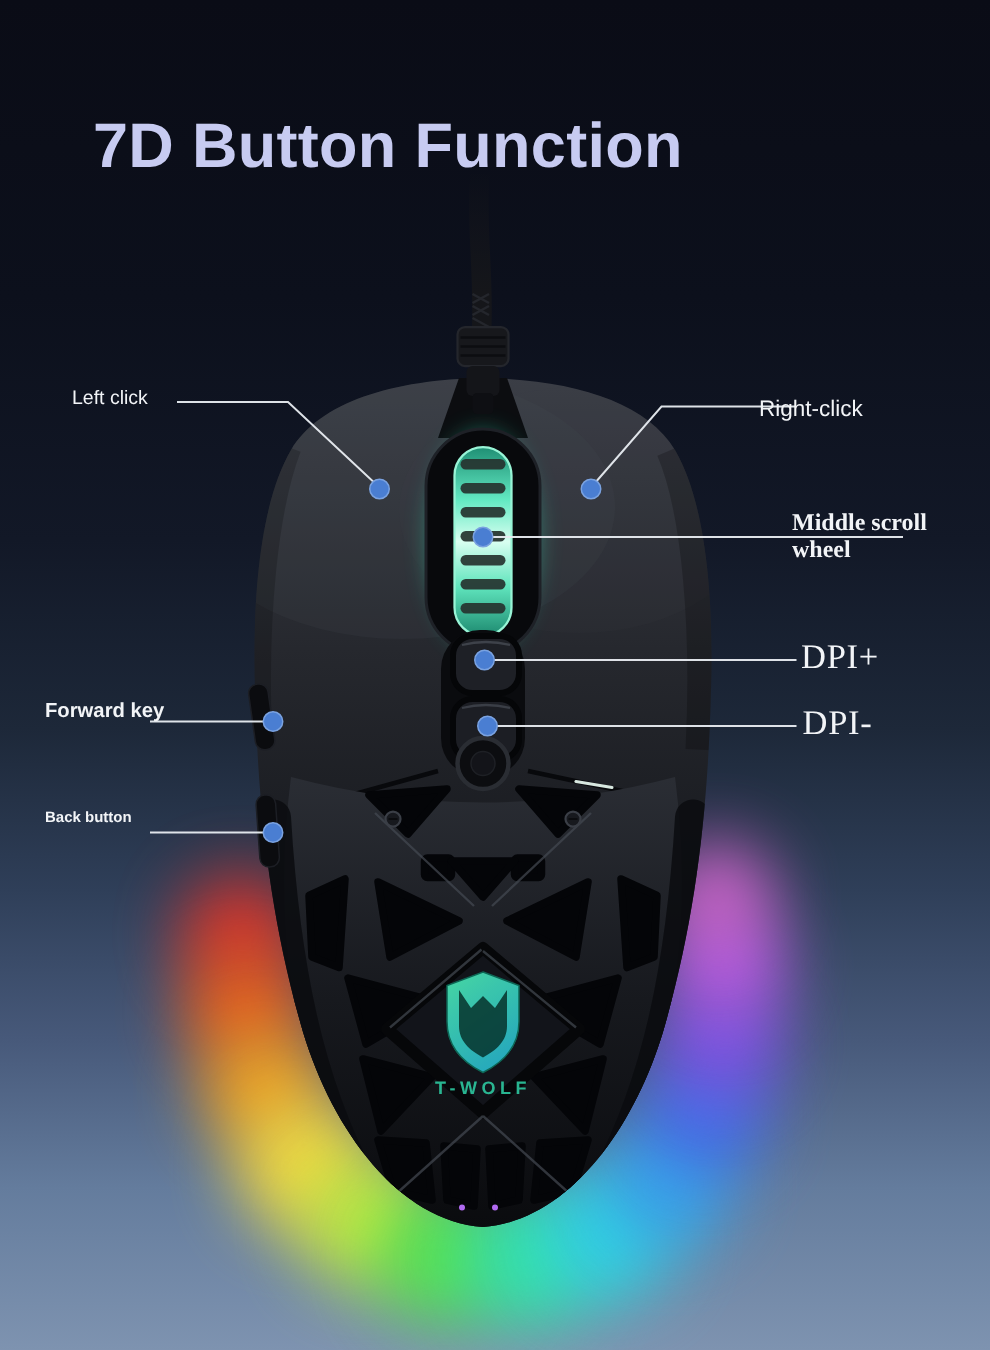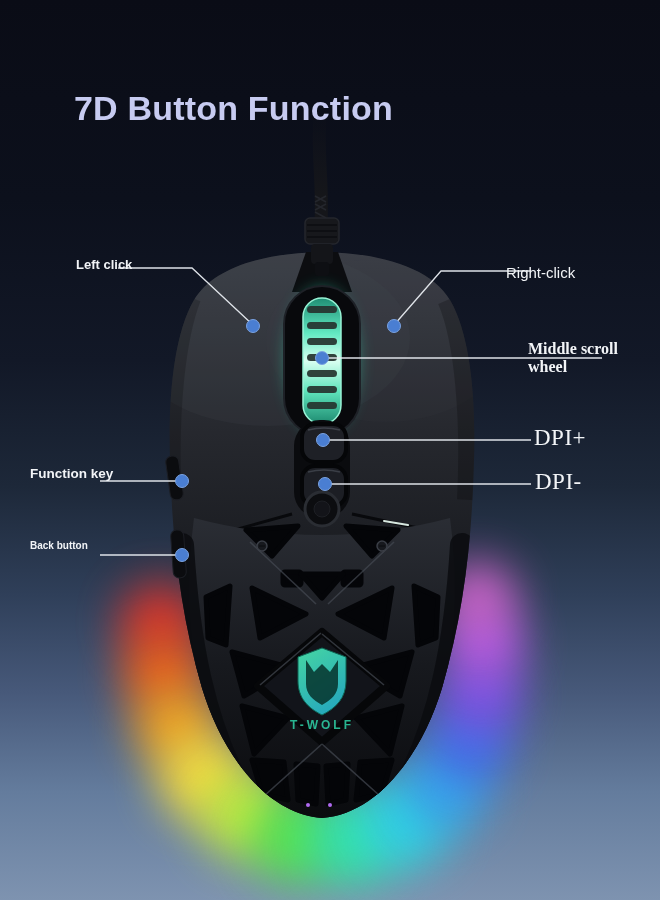--- a/index.html
+++ b/index.html
@@ -24,29 +24,29 @@
   .g9 {left:402px;top:746px;width:86px;height:86px;background:#33a8f0;}
   .g10{left:428px;top:702px;width:82px;height:82px;background:#3f6ef0;}
   .g11{left:440px;top:654px;width:82px;height:82px;background:#7b52ea;}
   .g12{left:444px;top:604px;width:80px;height:80px;background:#b75ae8;}
   .g13{left:440px;top:560px;width:76px;height:76px;background:#e26ad8;opacity:.8;}
   
   .mouse-svg{position:absolute;inset:0;z-index:2;}
   .overlay-svg{position:absolute;inset:0;z-index:4;pointer-events:none;}
   
   .title{
-    position:absolute;left:62px;top:78px;z-index:5;margin:12px;
-    font-size:34px;line-height:37px;font-weight:800;letter-spacing:.2px;
+    position:absolute;left:62px;top:78px;z-index:5;margin:0;
+    font-size:42px;line-height:37px;font-weight:800;letter-spacing:.2px;
     color:#c7cbf1;
   }
   .title span{display:block;}
   
   .co-label{position:absolute;z-index:5;color:#f2f4f7;white-space:nowrap;}
   .co-label span{display:block;}
-  .lbl-left   {left:76px; top:257px;font-size:13px;font-weight:700;}
+  .lbl-left   {left:48px; top:257px;font-size:13px;font-weight:400;}
   .lbl-right  {left:506px;top:264px;font-size:15px;font-weight:400;}
   .lbl-mid    {left:528px;top:340px;font-size:16px;font-weight:800;line-height:18px;font-family:Liberation Serif, serif;}
   .lbl-dpip   {left:534px;top:425px;font-size:23px;font-weight:400;letter-spacing:.5px;font-family:Liberation Serif, serif;}
   .lbl-dpim   {left:535px;top:469px;font-size:23px;font-weight:400;letter-spacing:.5px;font-family:Liberation Serif, serif;}
   .lbl-fwd    {left:30px; top:466px;font-size:13.5px;font-weight:700;}
   .lbl-back   {left:30px; top:540px;font-size:10px;font-weight:700;}
 </style>
 </head>
 <body>
 
@@ -254,16 +254,16 @@
   </h1>
 
   <div class="co-label lbl-left">Left click</div>
   <div class="co-label lbl-right">Right-click</div>
   <div class="co-label lbl-mid">
     <span>Middle scroll</span>
     <span>wheel</span>
   </div>
   <div class="co-label lbl-dpip">DPI+</div>
   <div class="co-label lbl-dpim">DPI-</div>
-  <div class="co-label lbl-fwd">Function key</div>
+  <div class="co-label lbl-fwd">Forward key</div>
   <div class="co-label lbl-back">Back button</div>
 
 </div>
 
 </body></html>

